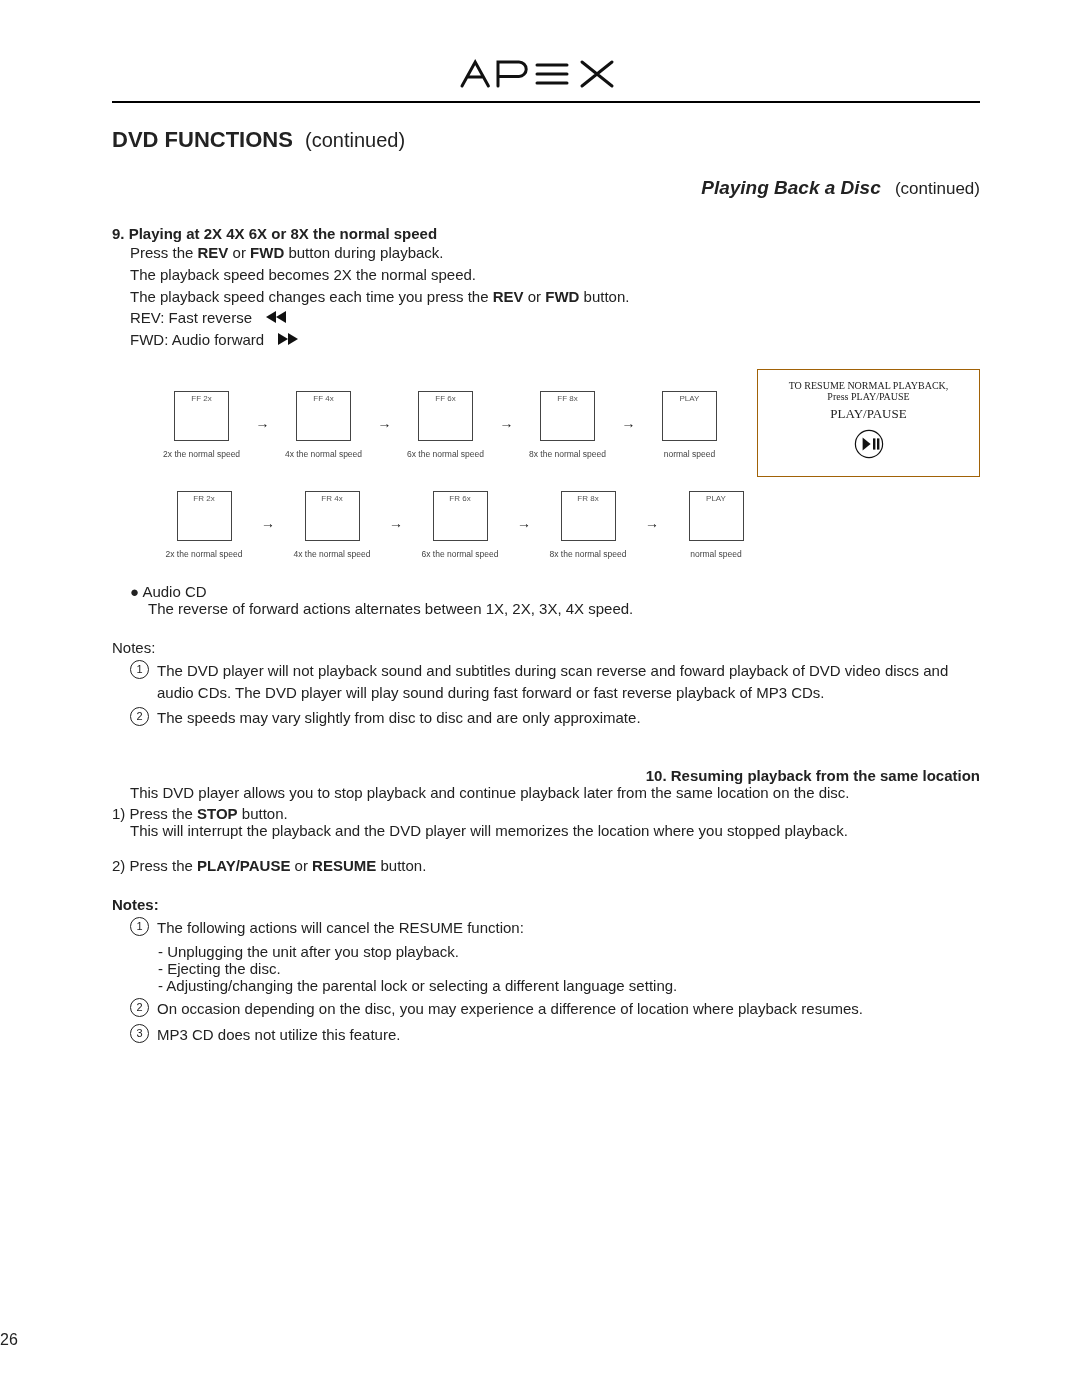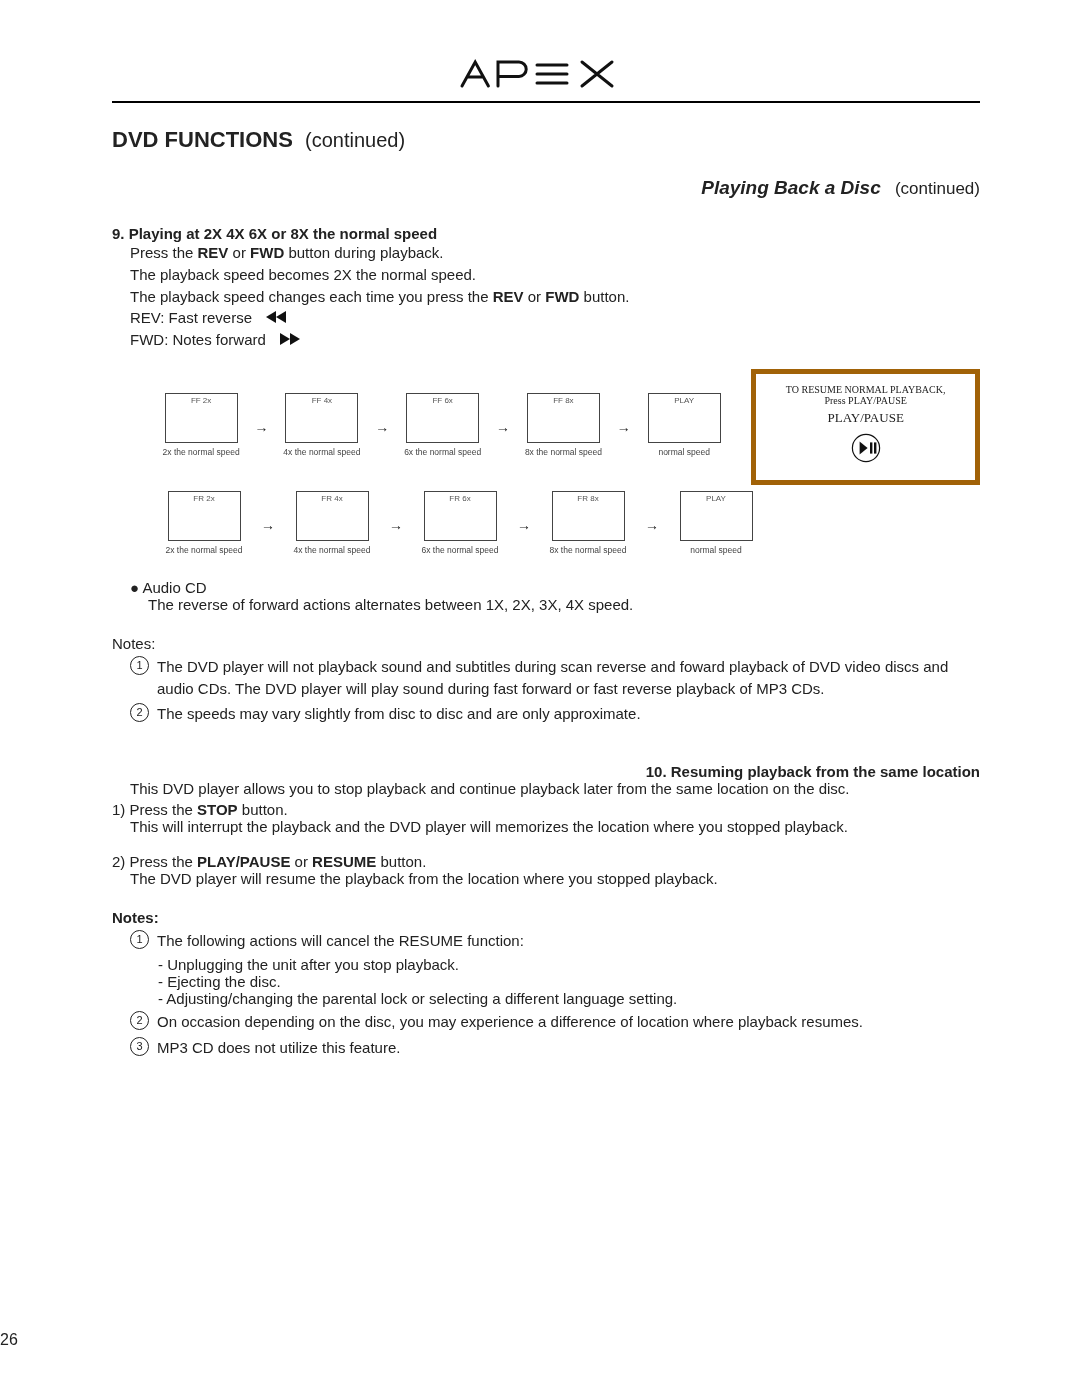--- a/index.html
+++ b/index.html
@@ -80,43 +80,43 @@
     display: flex;
     align-items: center;
   }
   .d-cell {
     text-align: center;
     margin: 0 4px;
     width: 96px;
   }
   .d-box {
     border: 1px solid #444;
-    width: 73px;
+    width: 55px;
     height: 50px;
     position: relative;
     font-size: 8px;
     color: #555;
     padding: 2px;
     box-sizing: border-box;
-    margin: 0 auto;
+    margin: 8px auto;
   }
   .d-label {
     font-size: 8.5px;
     color: #444;
     margin-top: 4px;
     min-height: 14px;
   }
   .d-arrow {
     width: 24px;
     text-align: center;
     font-size: 14px;
     color: #222;
   }
   .resume-box {
-    border: 5px solid #a16207;
+    border: 1px solid #a16207;
     width: 220px;
     padding: 10px 6px 14px;
     text-align: center;
     font-size: 10px;
     font-family: "Times New Roman", serif;
     color: #222;
     margin-left: 18px;
   }
   .resume-box .big {
     font-size: 13px;
@@ -207,21 +207,21 @@
     <span class="glyph">
       <svg width="22" height="12" viewBox="0 0 22 12">
           <g fill="#111">
             <polygon points="10,0 0,6 10,12"></polygon>
             <polygon points="20,0 10,6 20,12"></polygon>
           </g>
         </svg>
     </span>
   </div>
   <div class="body-text row-ctrl">
-    <span>FWD: Notes forward</span>
+    <span>FWD: Audio forward</span>
     <span class="glyph">
       <svg width="22" height="12" viewBox="0 0 22 12">
           <g fill="#111">
             <polygon points="0,0 10,6 0,12"></polygon>
             <polygon points="10,0 20,6 10,12"></polygon>
           </g>
         </svg>
     </span>
   </div>
 
@@ -312,21 +312,20 @@
   <div class="indent2">This DVD player allows you to stop playback and continue playback later from the same location on the disc.</div>
 
   <div style="margin-top:4px;">
     <span>1) Press the </span><b>STOP</b><span> button.</span>
   </div>
   <div class="indent2">This will interrupt the playback and the DVD player will memorizes the location where you stopped playback.</div>
 
   <div style="margin-top:18px;">
     <span>2) Press the </span><b>PLAY/PAUSE</b><span> or </span><b>RESUME</b><span> button.</span>
   </div>
-  <div class="indent2">The DVD player will resume the playback from the location where you stopped playback.</div>
 
   <div style="margin-top:22px;"><b>Notes:</b></div>
   <div class="note-line">
     <span class="circ-num">1</span>
     <span class="txt">The following actions will cancel the RESUME function:</span>
   </div>
   <div class="sub-list">- Unplugging the unit after you stop playback.</div>
   <div class="sub-list">- Ejecting the disc.</div>
   <div class="sub-list">- Adjusting/changing the parental lock or selecting a different language setting.</div>
   <div class="note-line">

